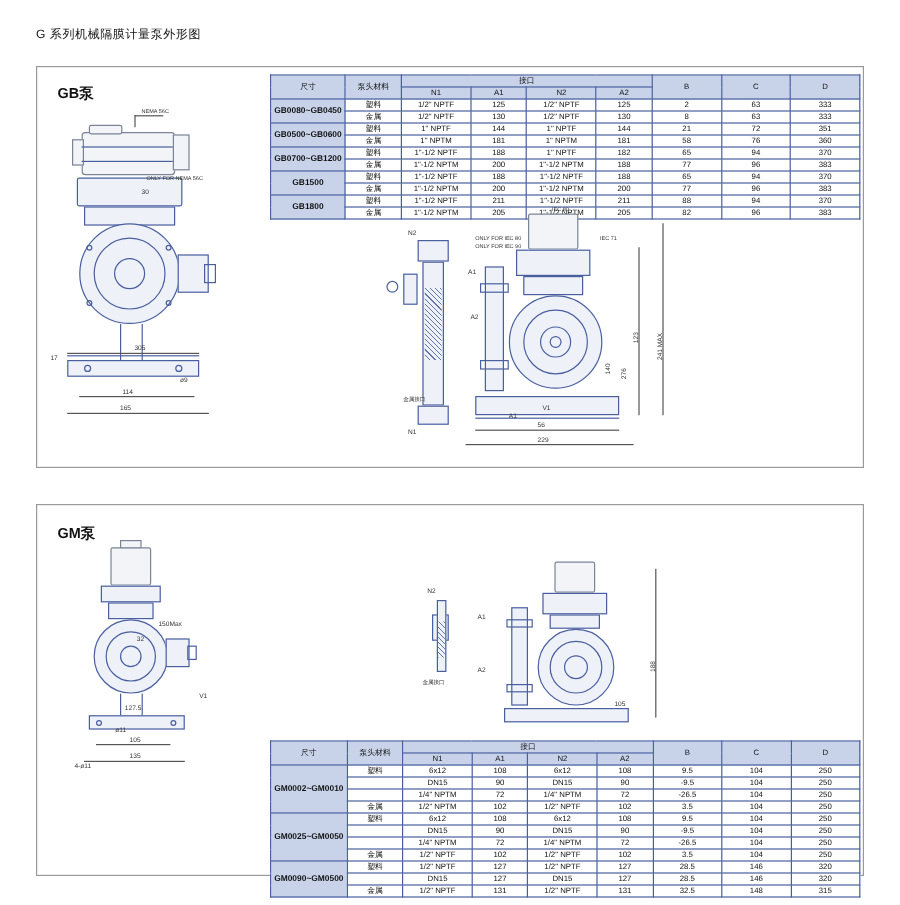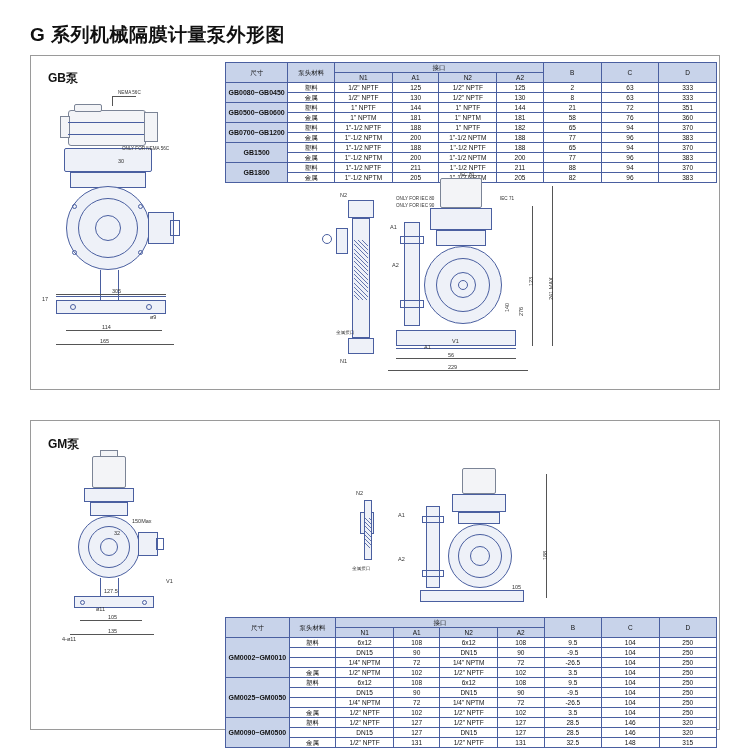--- a/index.html
+++ b/index.html
@@ -7,21 +7,21 @@
     width:750px;height:754px;
     background:#ffffff;
     font-family:"Liberation Sans",sans-serif;
     color:#111;
     overflow:hidden;
   }
   .page{position:relative;width:750px;height:754px;}
 
   .page-title{
     position:absolute;left:30px;top:22px;
-    font-size:19px;font-weight:bold;color:#111;
+    font-size:10px;font-weight:normal;color:#111;
     letter-spacing:0.5px;
   }
 
   .panel{
     position:absolute;
     border:1px solid #9a9a9a;
     background:#fff;
     box-sizing:border-box;
   }
   #panel-gb{left:30px;top:55px;width:690px;height:335px;}

